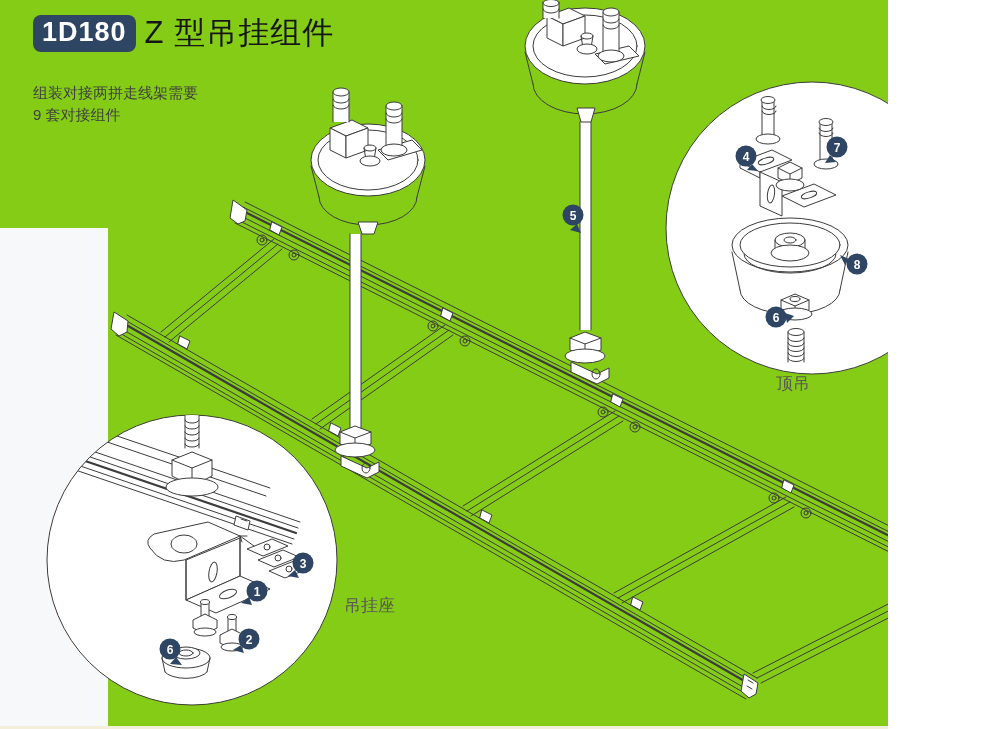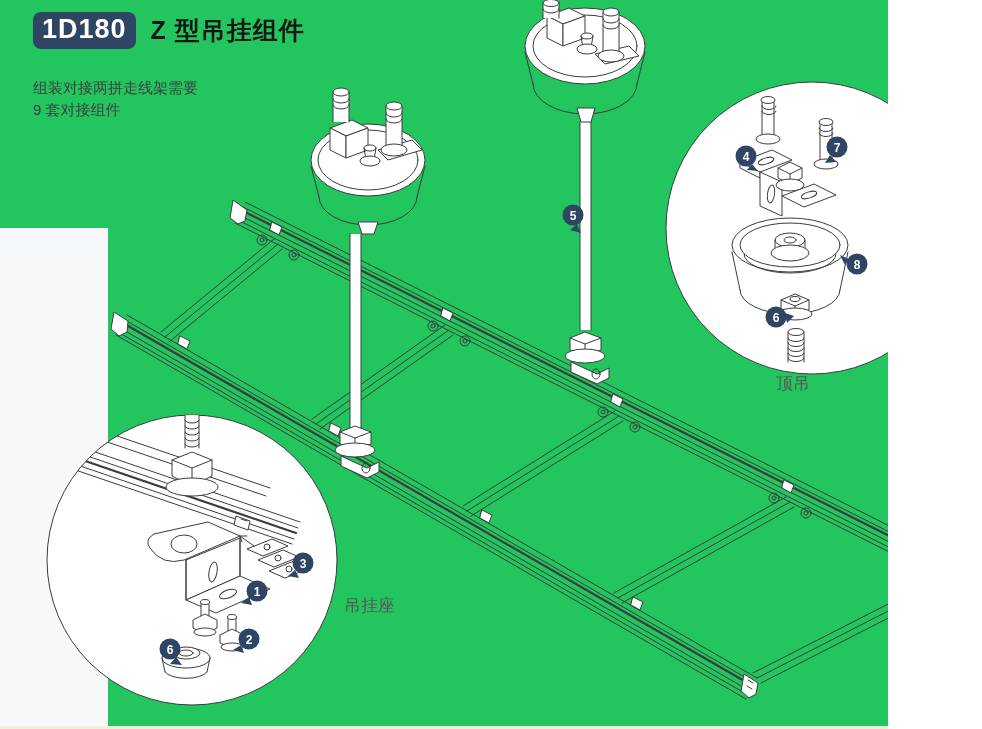--- a/index.html
+++ b/index.html
@@ -1,23 +1,23 @@
 <!DOCTYPE html>
 <html><head>
 <meta charset="utf-8">
 <style>
   html,body{margin:0;padding:0;background:#fff;}
-  .canvas{position:relative;width:888px;height:729px;background:#22c55e;overflow:hidden;
+  .canvas{position:relative;width:888px;height:729px;background:#84cc16;overflow:hidden;
           font-family:"Liberation Sans","DejaVu Sans",sans-serif;}
   .shade{position:absolute;left:0;top:228px;width:108px;height:501px;background:#f7f8fa;}
   .hdr{position:absolute;left:33px;top:12px;}
   .titleRow{display:flex;align-items:center;}
   .codeBox{background:#2e4663;color:#fff;font-weight:bold;font-size:27px;line-height:1;
            padding:4px 9px 6px 9px;border-radius:8px;letter-spacing:1px;}
-  .titleTxt{color:#161616;font-weight:bold;font-size:25px;margin-left:15px;letter-spacing:1px;}
+  .titleTxt{color:#161616;font-weight:normal;font-size:31px;margin-left:9px;letter-spacing:1px;}
   .subTxt{margin-top:28px;font-size:15px;color:#3f3f3f;line-height:22px;}
   svg{position:absolute;left:0;top:0;}
   .ln{stroke:#3c3c3c;stroke-width:1;fill:none;stroke-linecap:round;stroke-linejoin:round;}
   .lnb{stroke:#3c3c3c;stroke-width:2.2;fill:none;stroke-linecap:round;}
   .wh{fill:#fff;stroke:#3c3c3c;stroke-width:1;stroke-linejoin:round;}
   .bdg{fill:#2e4663;stroke:none;}
   .bdgt{fill:#fff;font-size:12px;font-weight:bold;text-anchor:middle;}
   .lbl{fill:#595757;font-size:17px;}
   .strip{fill:#f3eeda;}
 </style>

